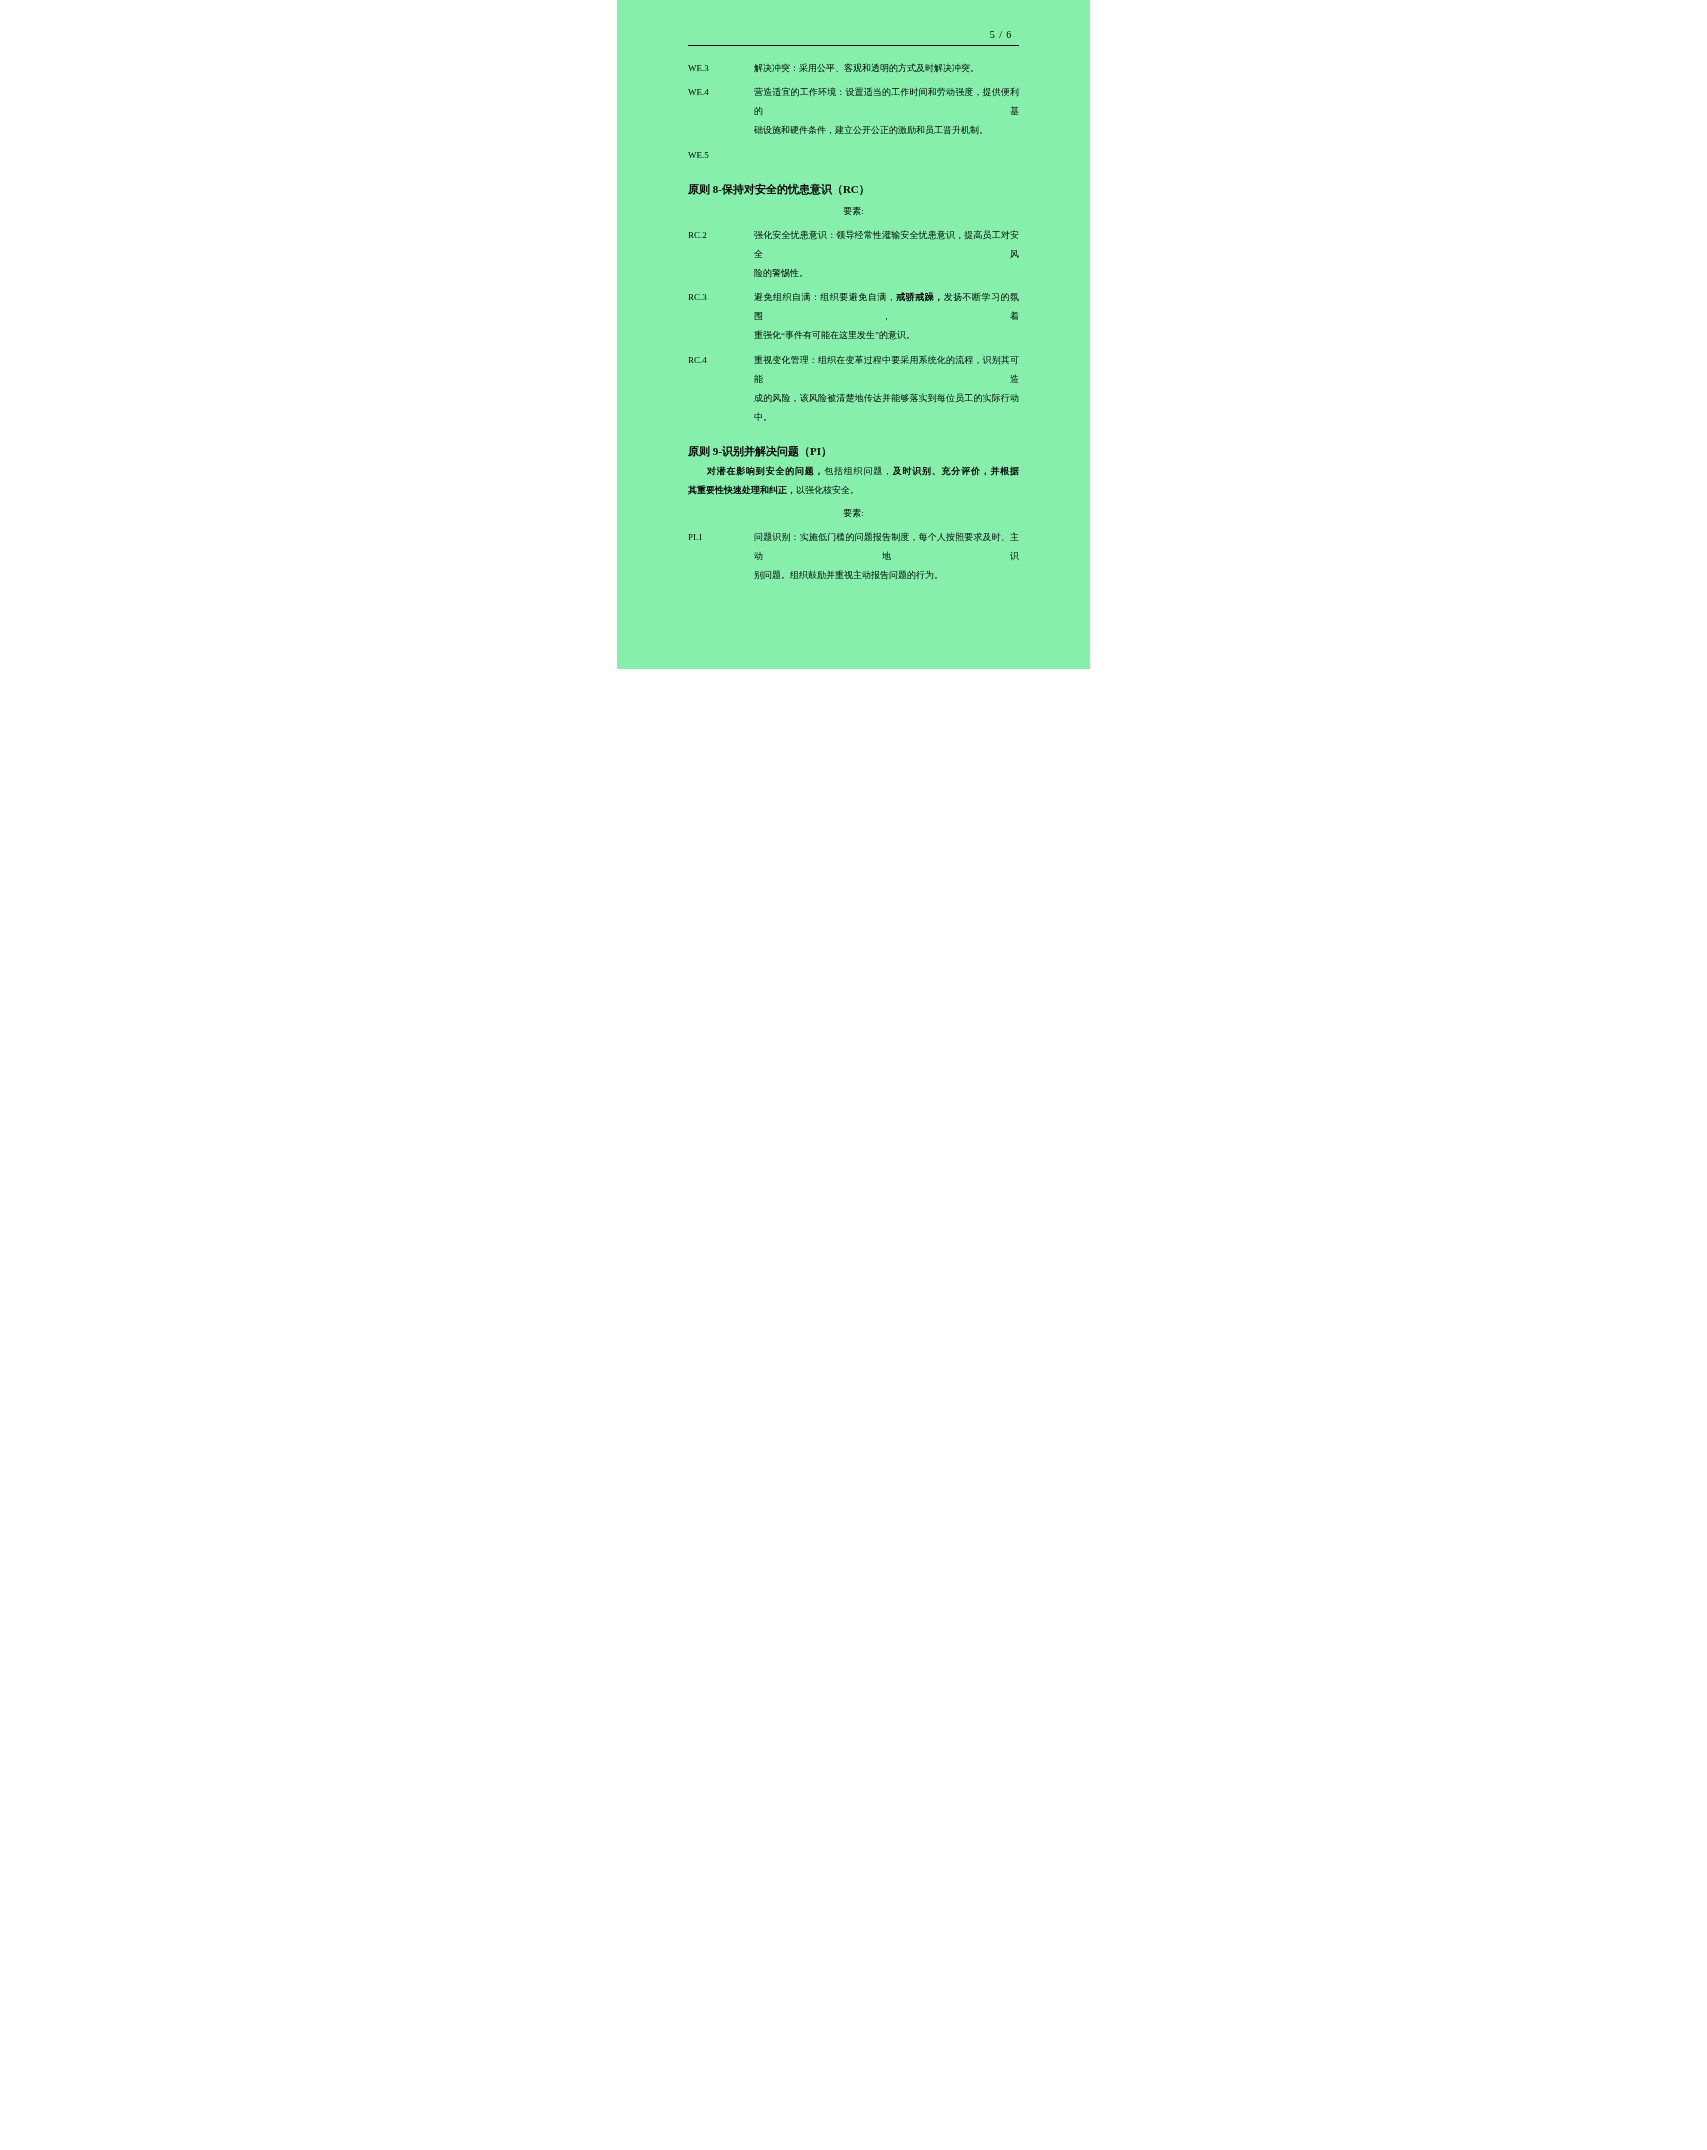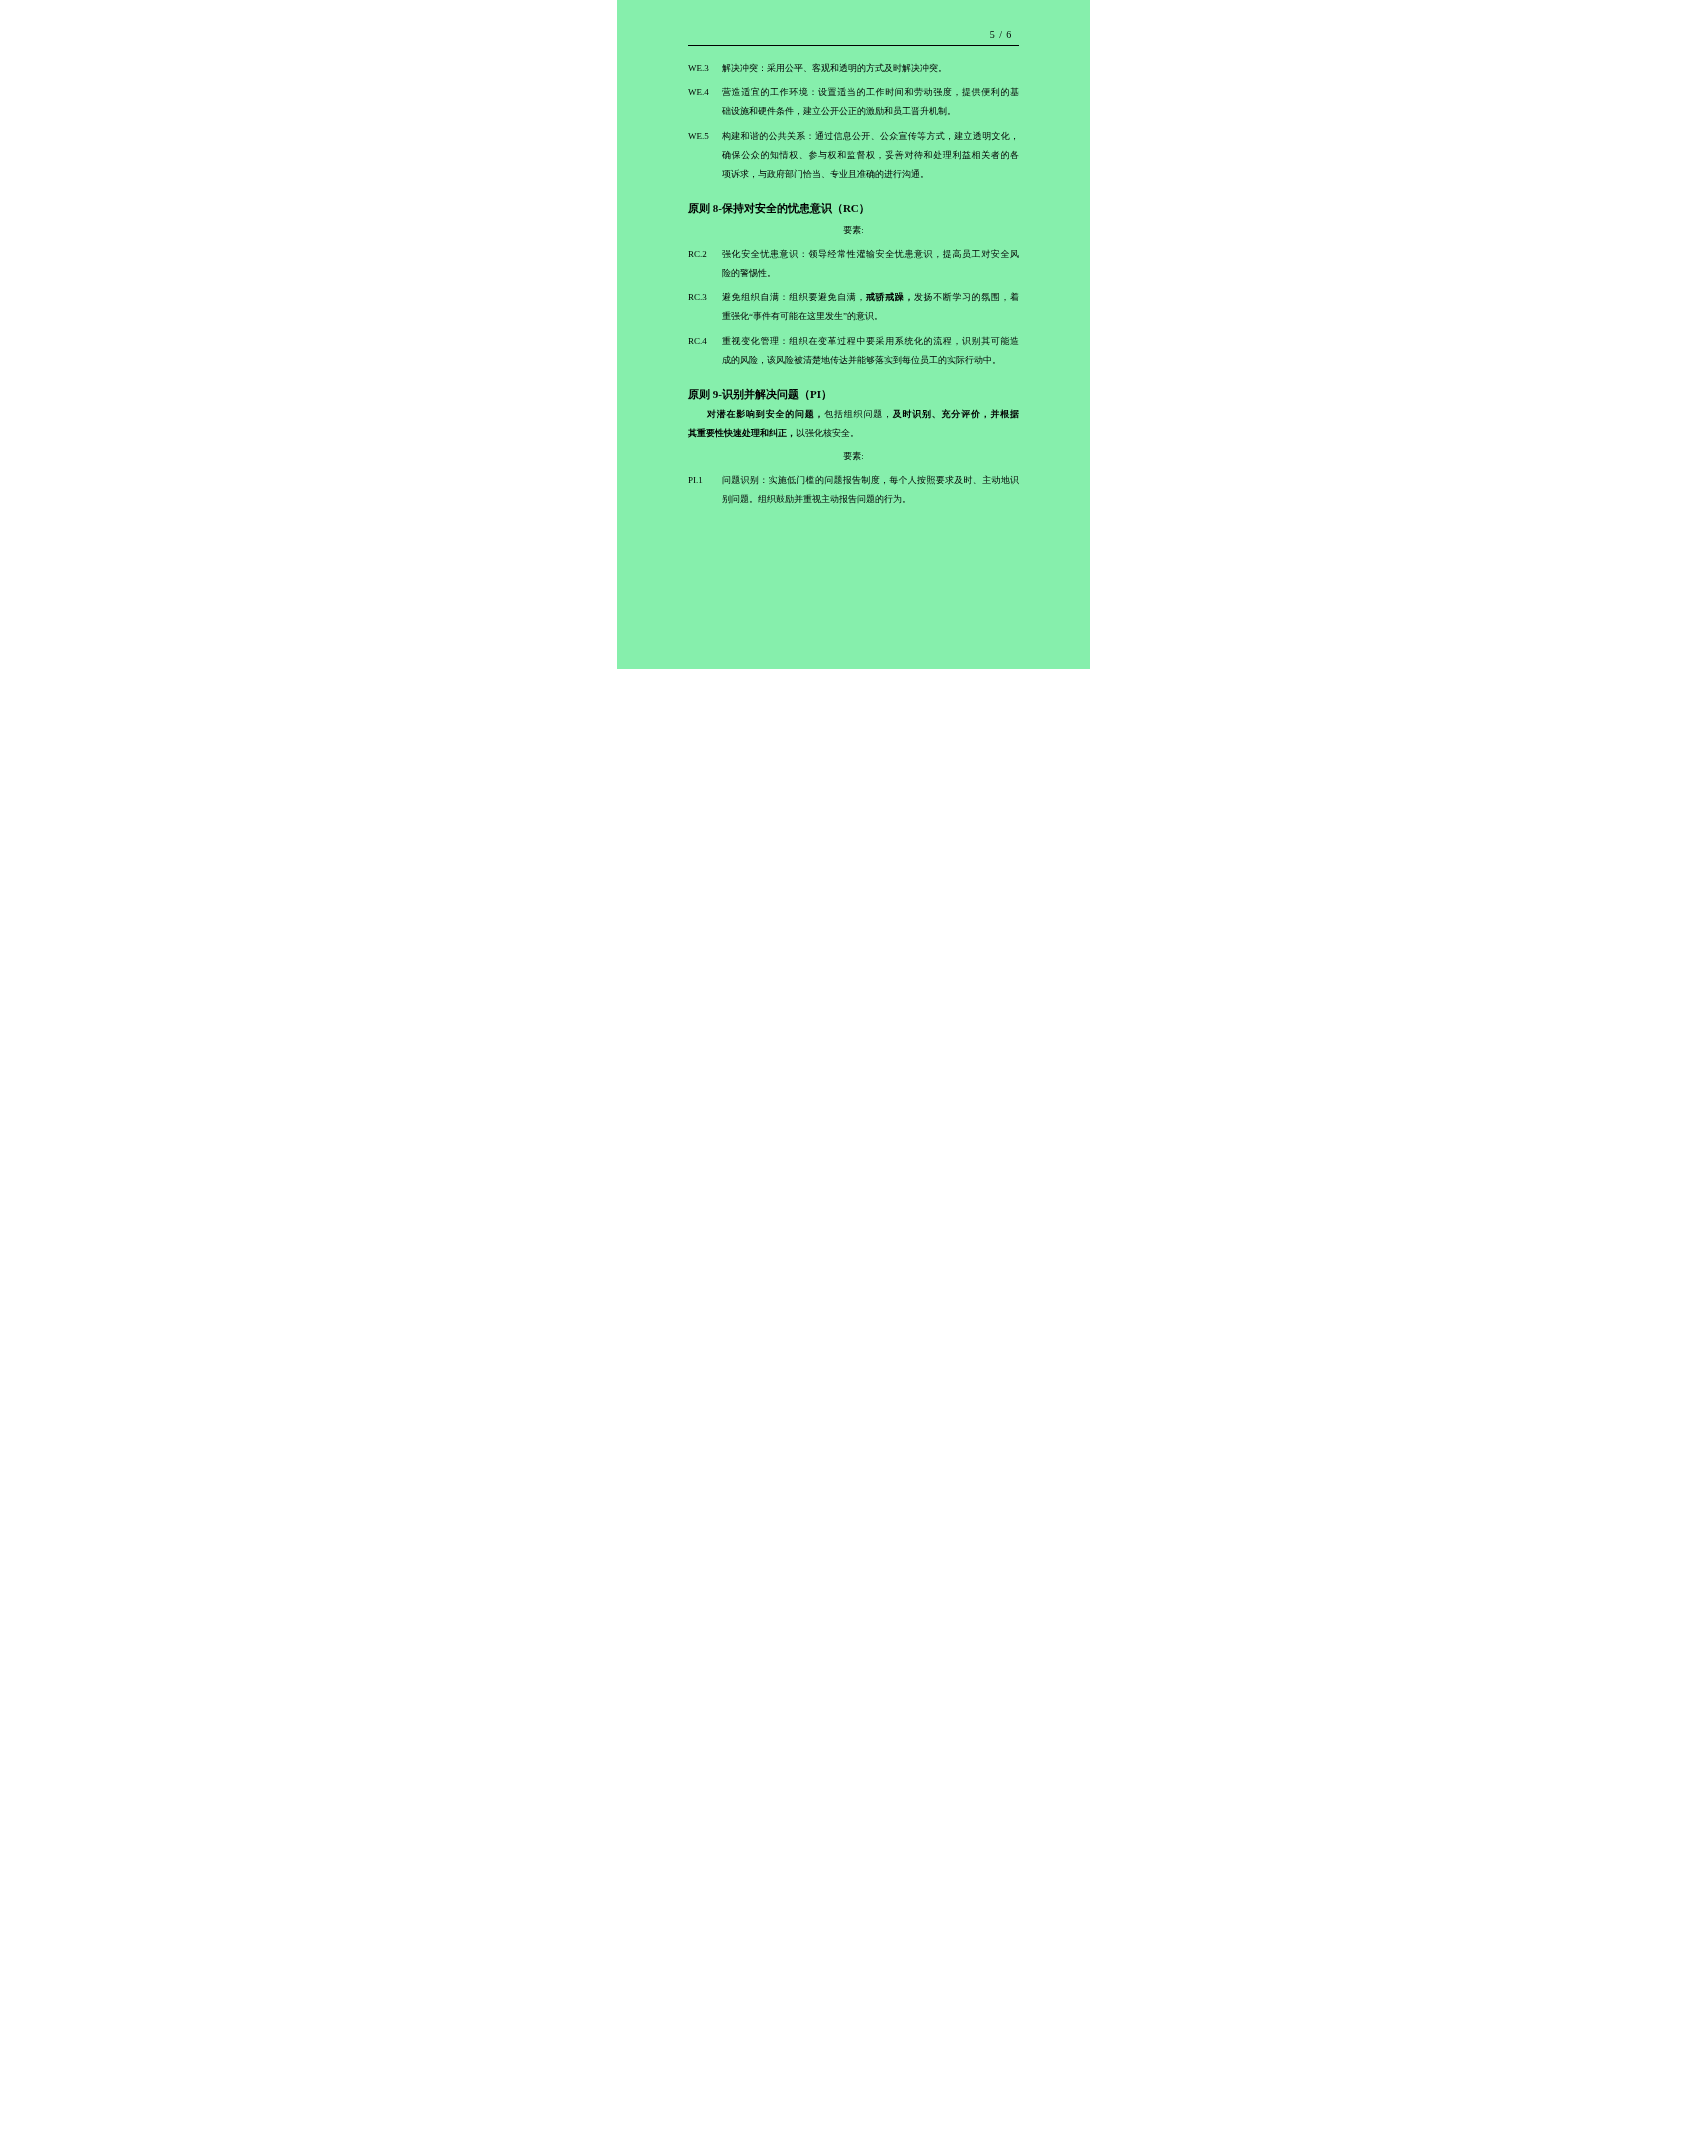--- a/index.html
+++ b/index.html
@@ -40,20 +40,21 @@
     text-align: justify;
     text-align-last: justify;
   }
   .line.last {
     text-align-last: left;
   }
   .line.indent { text-indent: 19px; }
   .item {
     display: flex;
     margin-top: 5.2px;
+    gap: 32px;
   }
   .doc-body > .item:first-child { margin-top: 0; }
   .item-label {
     flex: 0 0 34px;
     width: 34px;
     line-height: 19px;
   }
   .item-text { flex: 1; }
   .heading {
     font-weight: bold;
@@ -86,25 +87,20 @@
       </div>
       <div class="item">
         <div class="item-label">WE.4</div>
         <div class="item-text">
           <div class="line"><span class="seg">营造适宜的工作环境：设置适当的工作时间和劳动强度，提供便利的基</span></div>
           <div class="line last"><span class="seg">础设施和硬件条件，建立公开公正的激励和员工晋升机制。</span></div>
         </div>
       </div>
       <div class="item">
         <div class="item-label">WE.5</div>
-        <div class="item-text">
-          <div class="line"><span class="seg">构建和谐的公共关系：通过信息公开、公众宣传等方式，建立透明文化，</span></div>
-          <div class="line"><span class="seg">确保公众的知情权、参与权和监督权，妥善对待和处理利益相关者的各</span></div>
-          <div class="line last"><span class="seg">项诉求，与政府部门恰当、专业且准确的进行沟通。</span></div>
-        </div>
       </div>
       <div class="heading">原则 8-保持对安全的忧患意识（RC）</div>
       <div class="plain">要素:</div>
       <div class="item">
         <div class="item-label">RC.2</div>
         <div class="item-text">
           <div class="line"><span class="seg">强化安全忧患意识：领导经常性灌输安全忧患意识，提高员工对安全风</span></div>
           <div class="line last"><span class="seg">险的警惕性。</span></div>
         </div>
       </div>

